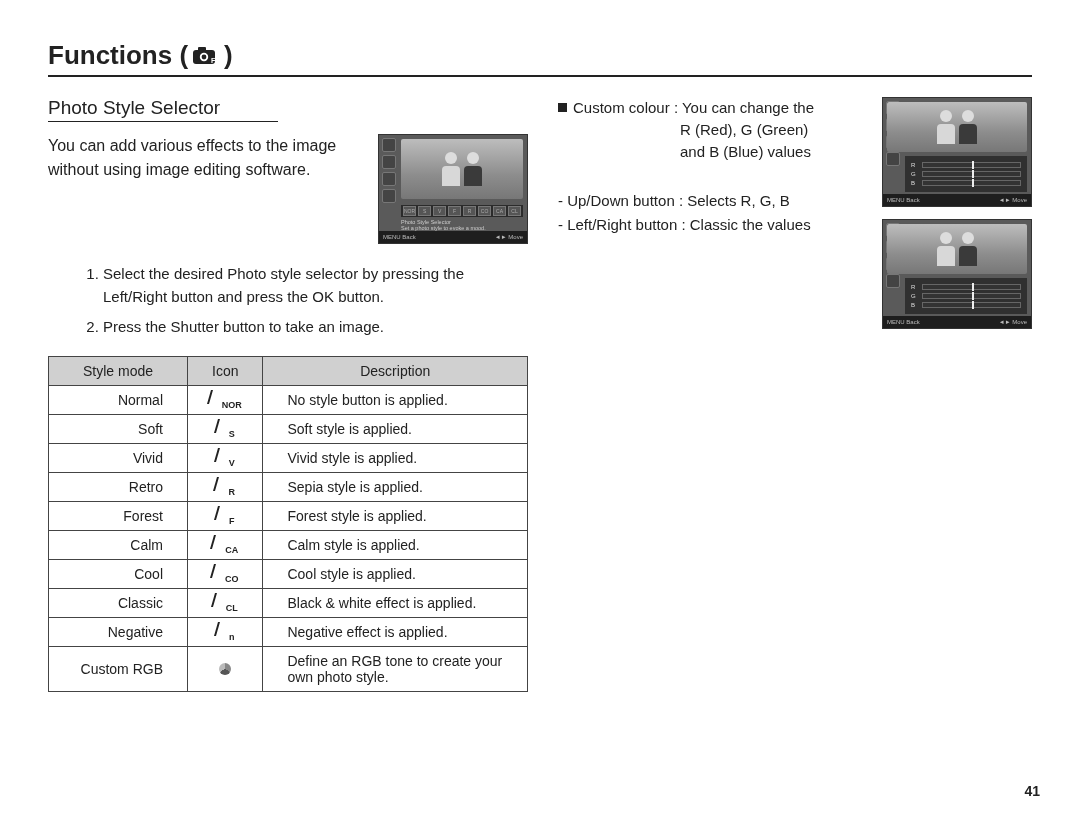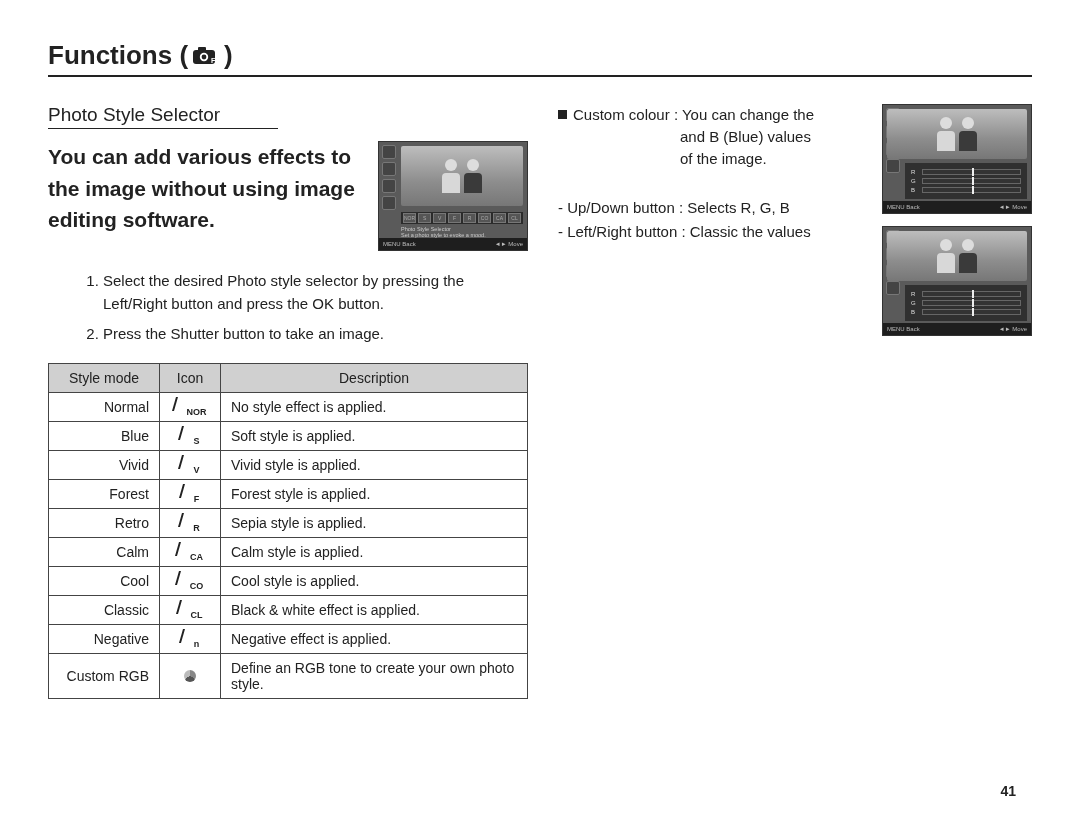--- a/index.html
+++ b/index.html
@@ -16,21 +16,21 @@
     padding: 40px 48px 20px 48px;
     box-sizing: border-box;
     height: 100%;
     position: relative;
   }
   .heading {
     font-size: 26px;
     font-weight: bold;
     border-bottom: 2px solid #222;
     padding-bottom: 4px;
-    margin-bottom: 27px;
+    margin-bottom: 20px;
     display: flex;
     align-items: center;
   }
   .heading .icon-cam {
     display: inline-flex;
     margin-left: 4px;
   }
   .columns {
     display: flex;
     gap: 30px;
@@ -42,21 +42,21 @@
 
   .subheading {
     font-size: 19px;
     font-weight: normal;
     border-bottom: 1px solid #222;
     padding-bottom: 2px;
     margin-bottom: 12px;
     width: 230px;
   }
   .intro-row { display: flex; gap: 14px; margin-bottom: 18px; }
-  .intro-text { font-size: 21px; line-height: 1.5; flex:1;font-weight:bold; }
+  .intro-text { font-size: 16px; line-height: 1.5; flex:1; }
 
   
   .shot {
     width: 150px;
     height: 110px;
     background: #5a5a5a;
     border: 1px solid #333;
     position: relative;
     box-sizing: border-box;
     overflow: hidden;
@@ -128,21 +128,21 @@
   ol.steps li { margin-bottom: 6px; margin-left: 35px; }
 
   
   table.styletable {
     border-collapse: collapse;
     width: 100%;
     font-size: 14px;
   }
   table.styletable th, table.styletable td {
     border: 1px solid #444;
-    padding: 6px 10px;
+    padding: 6px 24px;
     text-align: left;
     vertical-align: middle;
   }
   table.styletable th {
     background: #d0d0d0;
     font-weight: normal;
     text-align: center;
   }
   table.styletable td.iconcell { text-align:center; width:48px; padding:4px 6px;}
   table.styletable td.modecell { width:90px; text-align:right;}
@@ -166,21 +166,21 @@
 
   
   .bullet-square {
     display:inline-block; width:9px; height:9px; background:#222; margin-right:6px;
     vertical-align: 1px;
   }
   .dash-list { margin-top:28px; }
   .dash-list div { margin-bottom:2px; }
 
   .pagenum {
-    position:absolute; right:64px; bottom:16px; font-size:14px; font-weight:bold;
+    position:absolute; right:40px; bottom:16px; font-size:14px; font-weight:bold;
   }
 </style>
 </head>
 <body>
 
 <div class="page">
 
   <div class="heading">
     <span>Functions (</span>
     <span class="icon-cam">
@@ -245,41 +245,41 @@
           <tr>
             <th>Style mode</th>
             <th>Icon</th>
             <th>Description</th>
           </tr>
         </thead>
         <tbody id="style-tbody">
             <tr>
               <td class="modecell">Normal</td>
               <td class="iconcell"><span class="mode-icon pen"><span class="sub">NOR</span></span></td>
-              <td>No style effect is applied.</td>
-            </tr>
-            <tr>
-              <td class="modecell">Blue</td>
+              <td>No style button is applied.</td>
+            </tr>
+            <tr>
+              <td class="modecell">Soft</td>
               <td class="iconcell"><span class="mode-icon pen"><span class="sub">S</span></span></td>
               <td>Soft style is applied.</td>
             </tr>
             <tr>
               <td class="modecell">Vivid</td>
               <td class="iconcell"><span class="mode-icon pen"><span class="sub">V</span></span></td>
               <td>Vivid style is applied.</td>
             </tr>
             <tr>
+              <td class="modecell">Retro</td>
+              <td class="iconcell"><span class="mode-icon pen"><span class="sub">R</span></span></td>
+              <td>Sepia style is applied.</td>
+            </tr>
+            <tr>
               <td class="modecell">Forest</td>
               <td class="iconcell"><span class="mode-icon pen"><span class="sub">F</span></span></td>
               <td>Forest style is applied.</td>
-            </tr>
-            <tr>
-              <td class="modecell">Retro</td>
-              <td class="iconcell"><span class="mode-icon pen"><span class="sub">R</span></span></td>
-              <td>Sepia style is applied.</td>
             </tr>
             <tr>
               <td class="modecell">Calm</td>
               <td class="iconcell"><span class="mode-icon pen"><span class="sub">CA</span></span></td>
               <td>Calm style is applied.</td>
             </tr>
             <tr>
               <td class="modecell">Cool</td>
               <td class="iconcell"><span class="mode-icon pen"><span class="sub">CO</span></span></td>
               <td>Cool style is applied.</td>
@@ -301,22 +301,22 @@
             </tr>
           </tbody>
       </table>
     </div>
 
     <div class="col-right">
       <div class="col-right-text">
         <div>
           <span class="bullet-square"></span><span>Custom colour</span> <span>: You can change the</span>
           <div style="padding-left:122px;">
+            <div>R (Red), G (Green)</div>
             <div>and B (Blue) values</div>
-            <div>of the image.</div>
           </div>
         </div>
 
         <div class="dash-list">
           <div><span>- Up/Down button</span><span> : Selects R, G, B</span></div>
           <div><span>- Left/Right button</span><span> : Classic the values</span></div>
         </div>
       </div>
 
       <div class="col-right-imgs">

